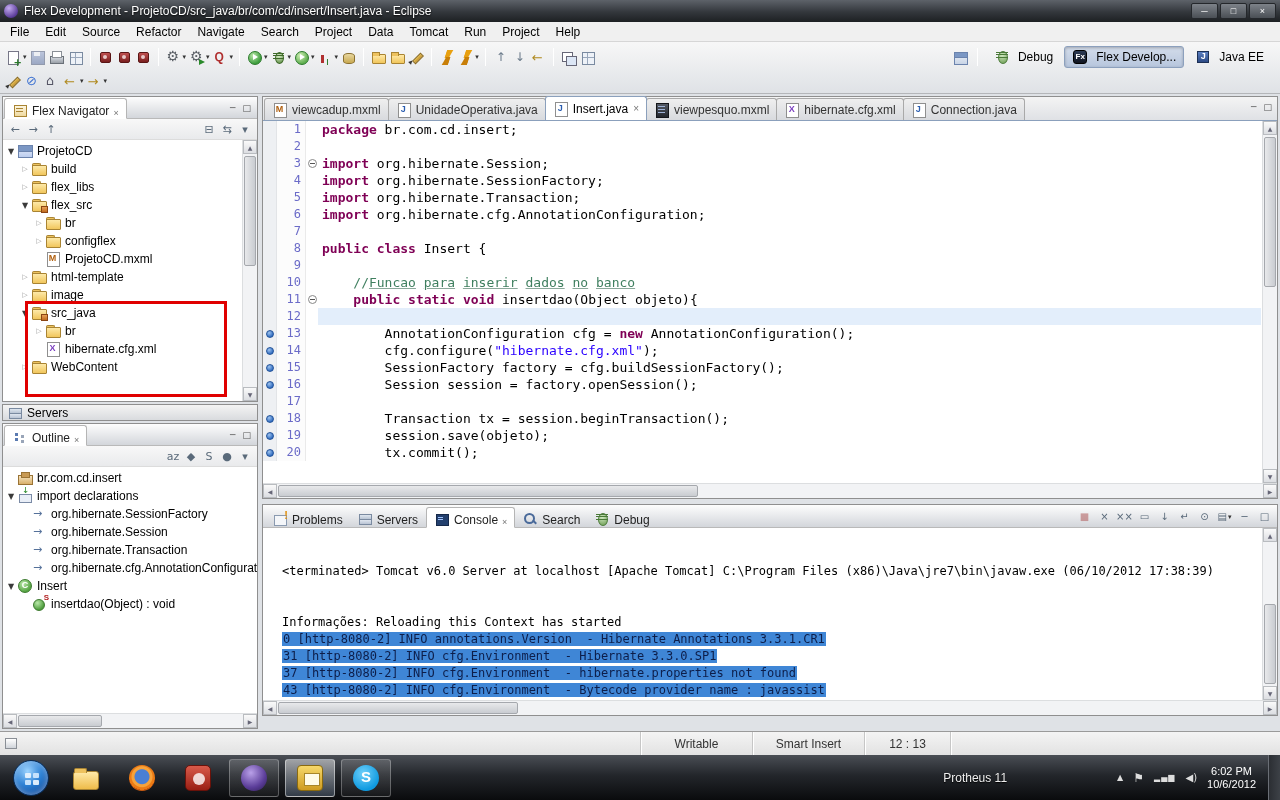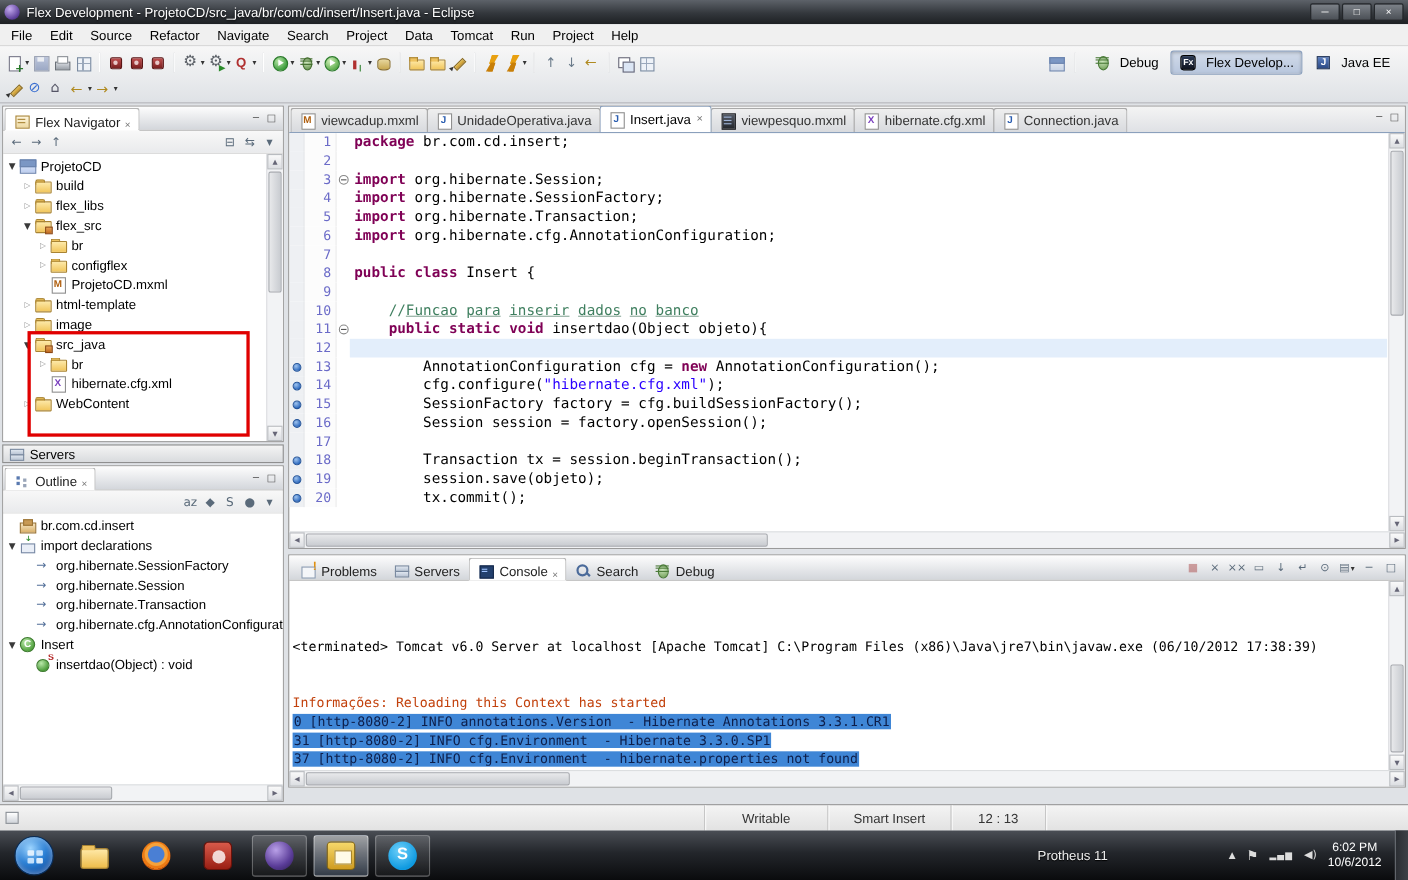--- a/index.html
+++ b/index.html
@@ -177,24 +177,24 @@
   .s{color:#2a00ff;}
   .c{color:#3f7f5f;}
   .u{color:#3f7f5f;text-decoration:underline;text-decoration-color:#8aa89a;}
 
   
   .console-wrap{height:212px;flex:none;margin-top:5px;margin-bottom:13px;border:1px solid #8f8f8f;background:#fff;display:flex;flex-direction:column;}
   .console-tabs-row{position:relative;height:23px;flex:none;display:flex;align-items:flex-end;background:linear-gradient(#fdfdfd,#d3d6db);border-bottom:1px solid #b9b9b9;padding-left:2px;}
   .console-icons{position:absolute;right:4px;top:3px;display:flex;gap:3px;align-items:center;}
   .cbtn{min-width:17px;height:17px;display:flex;align-items:center;justify-content:center;color:#5a6a7a;font-size:10px;font-family:"DejaVu Sans",sans-serif;}
   .cbtn.term{color:#b05a5a;opacity:.55;}
-  .console-body{flex:1;overflow:hidden;position:relative;font-family:"DejaVu Sans Mono","Liberation Mono",monospace;font-size:12px;line-height:17px;white-space:pre;padding:18px 17px 0 3px;}
+  .console-body{flex:1;overflow:hidden;position:relative;font-family:"DejaVu Sans Mono","Liberation Mono",monospace;font-size:12px;line-height:17px;white-space:pre;padding:1px 17px 0 3px;margin-left:16px;}
   .con-head{color:#000;}
   .conline{height:17px;}
-  .err{color:#c2410c;}
+  .err{color:#000000;}
   .sel{background:#3f86d6;color:#0d1e4a;padding:0 1px;}
 
   
   .statusbar{height:24px;flex:none;display:flex;align-items:stretch;background:linear-gradient(#f4f4f4,#e2e2e2);border-top:1px solid #9a9a9a;color:#333;}
   .sb-grip{width:22px;display:flex;align-items:center;justify-content:center;}
   .sb-grip::before{content:"";width:10px;height:9px;border:1px solid #8a8f96;background:linear-gradient(#fff,#d0d4da);}
   .sb-spring{flex:1;}
   .sb-cell{width:112px;display:flex;align-items:center;justify-content:center;border-left:1px solid #c6c6c6;box-shadow:inset 1px 0 0 #fff;white-space:nowrap;}
   .sb-cell.caret{width:86px;}
   .sb-tail{width:330px;border-left:1px solid #c6c6c6;box-shadow:inset 1px 0 0 #fff;}

